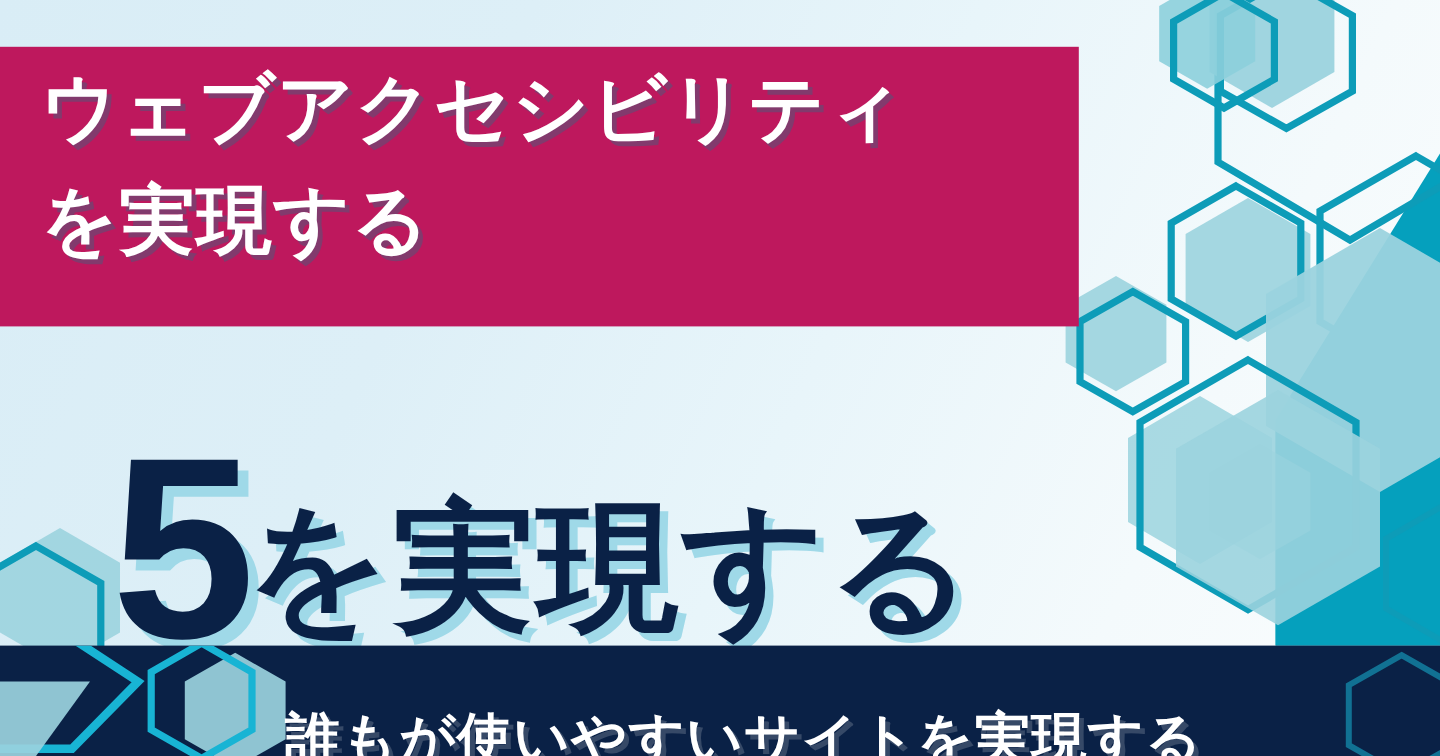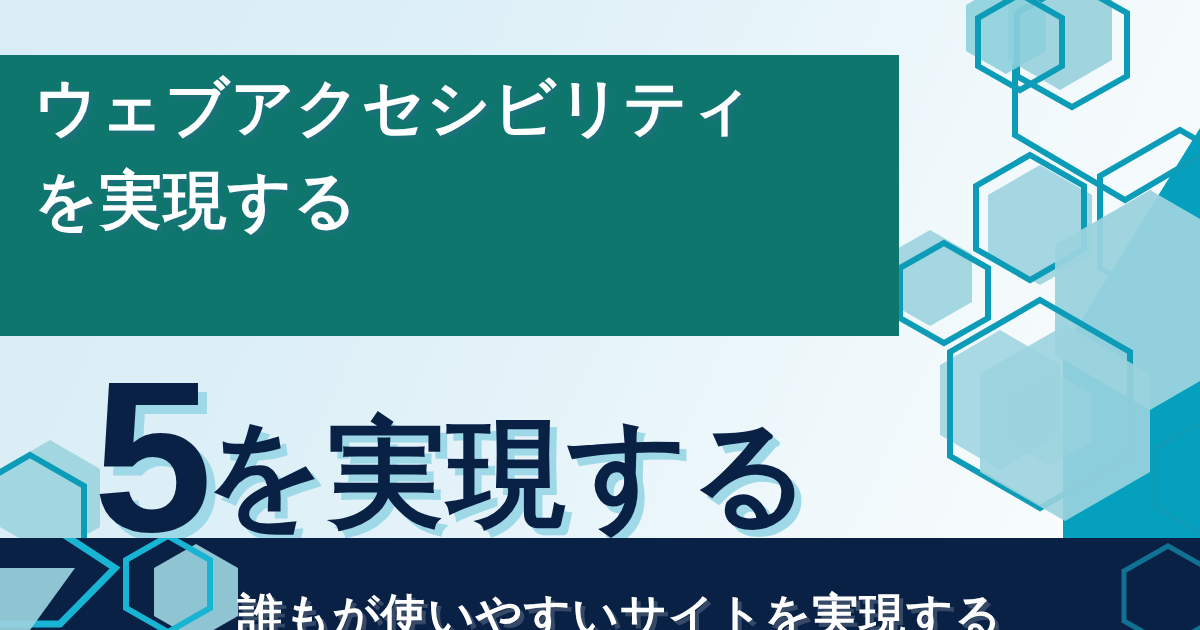--- a/index.html
+++ b/index.html
@@ -28,23 +28,23 @@
   
   .deco {
     position:absolute; inset:0;
     width:1200px; height:630px;
   }
   .deco-top { z-index:2; }
 
   
   .heading-banner {
     position:absolute;
-    left:0; top:55px;
-    width:899px; height:281px;
-    background:#0f766e;
+    left:0; top:39px;
+    width:899px; height:233px;
+    background:#be185d;
     z-index:6;
   }
   .heading-banner .htext {
     position:absolute;
     left:34px; top:6px;
     width:860px;
     color:#ffffff;
     font-size:63px;
     font-weight:bold;
     line-height:1.48;

